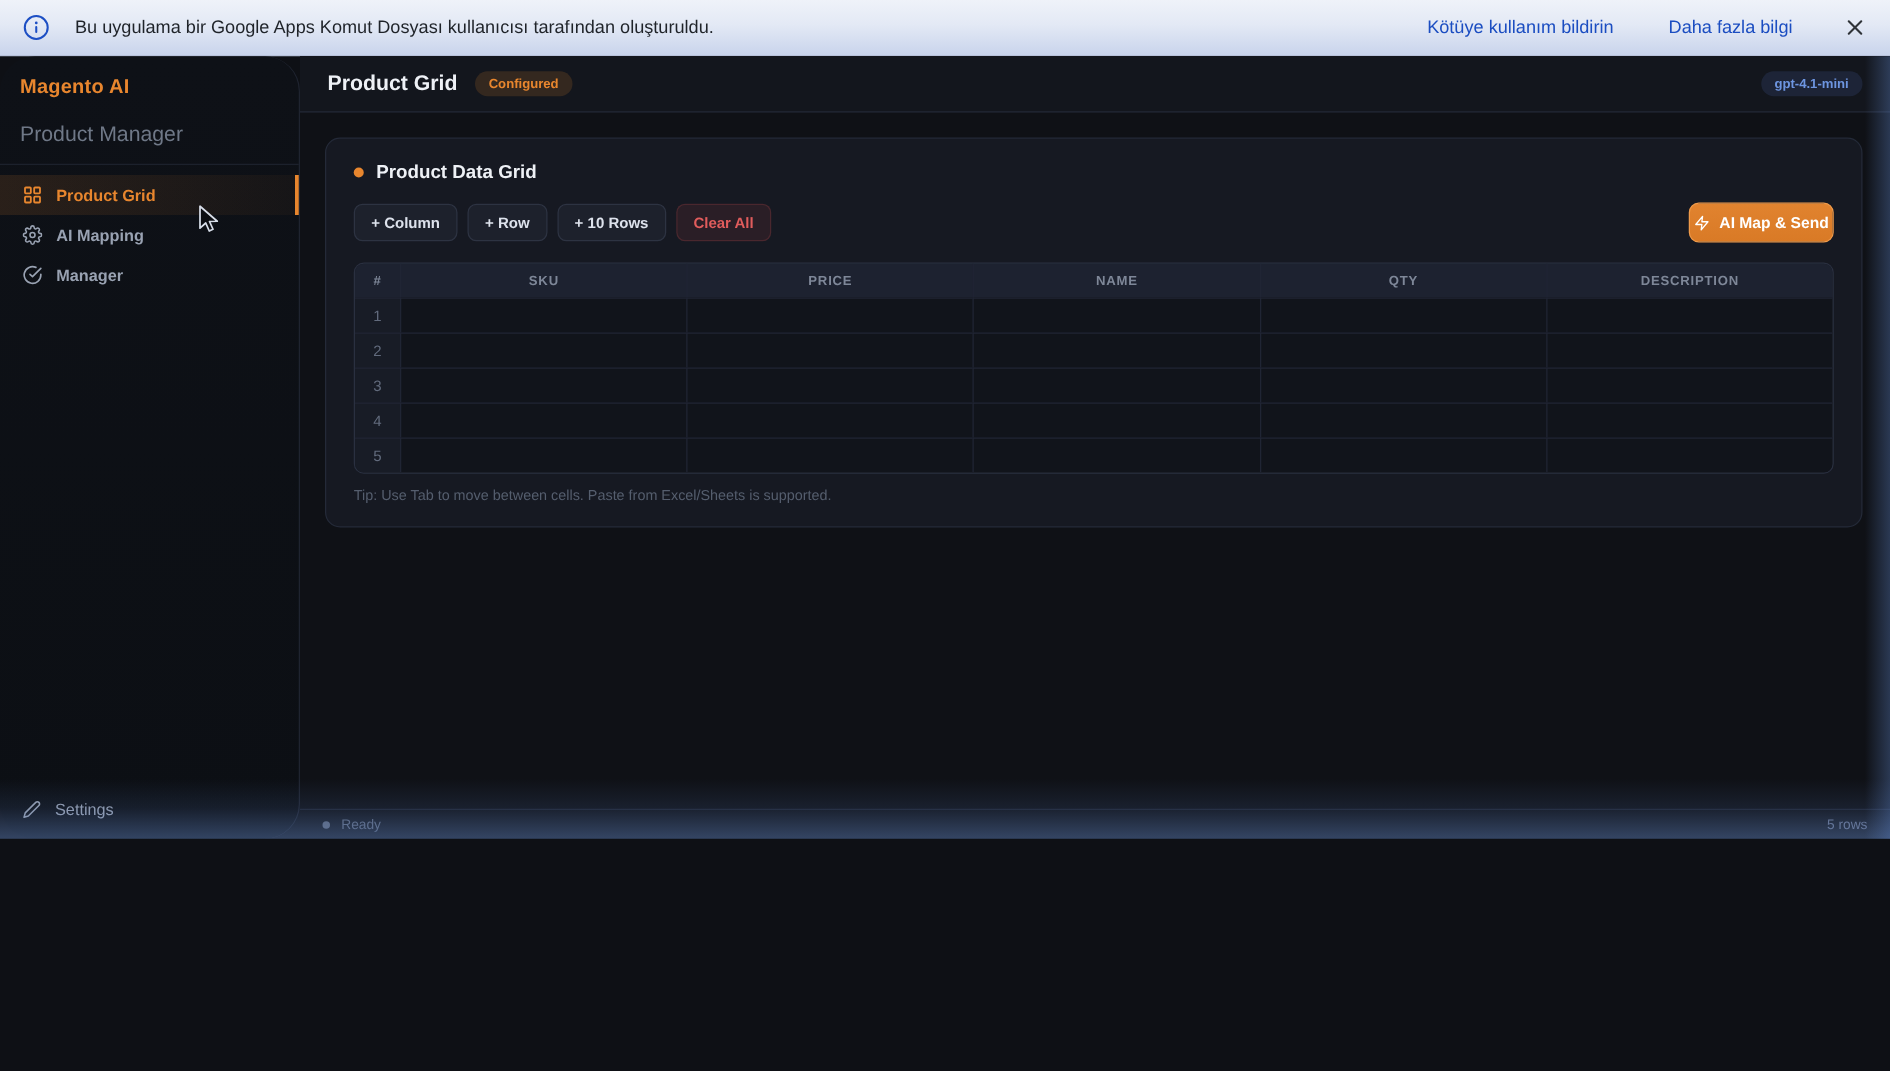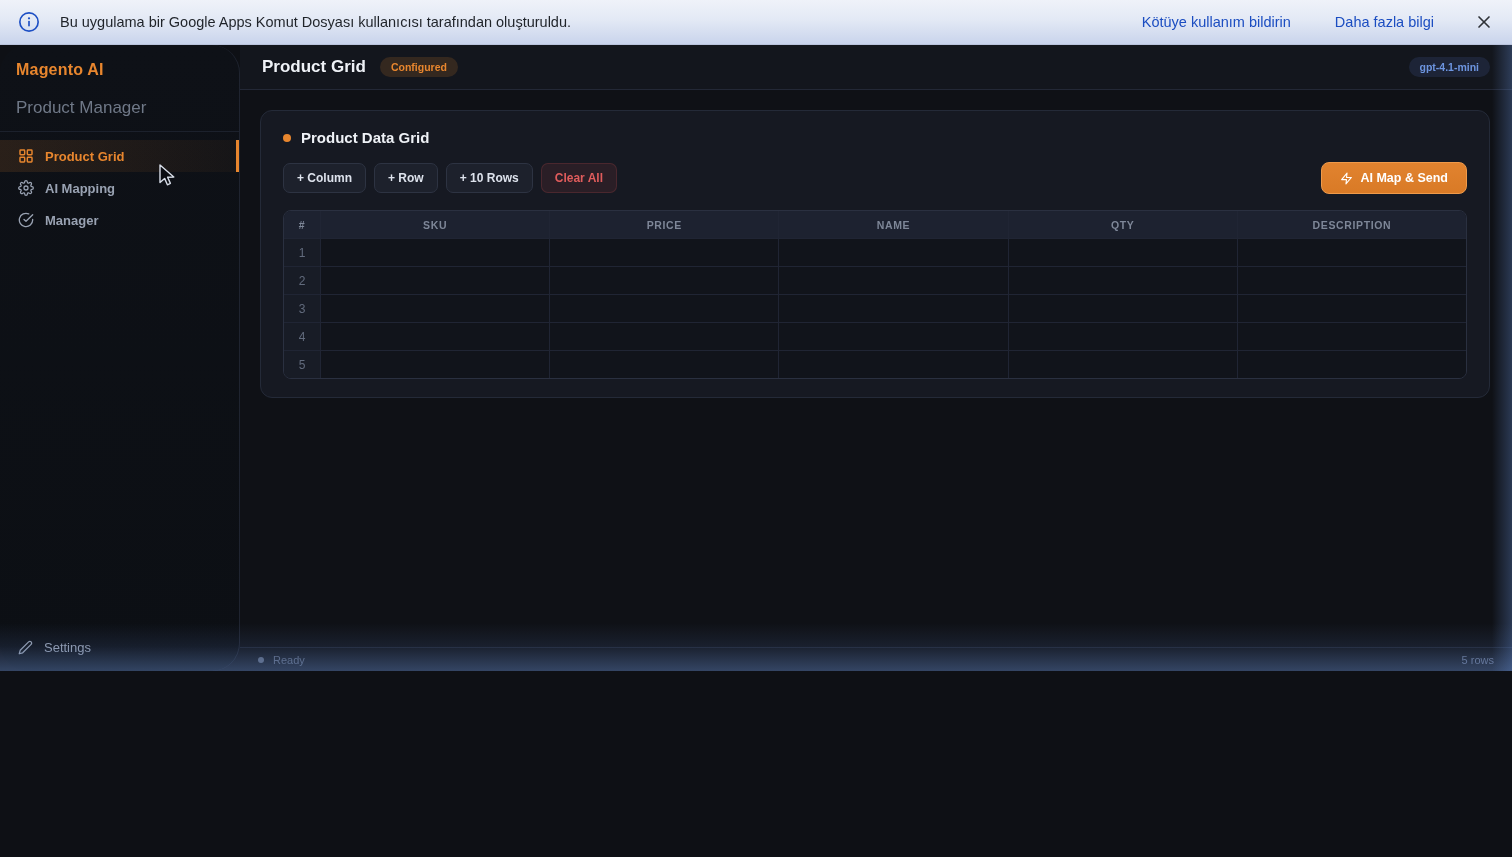--- a/index.html
+++ b/index.html
@@ -83,21 +83,21 @@
     font-size:12px; font-weight:bold; color:#dde2ec;
     background:#1d212c; border:1px solid #2d3342; border-radius:7px;
     padding:7px 13px; cursor:pointer;
   }
   .btn-danger { color:#e05c5c; background:rgba(224,82,82,.10); border-color:rgba(224,82,82,.18); }
   .toolbar-spacer { flex:1; }
   .btn-ai {
     display:flex; align-items:center; gap:7px;
     font-size:12.5px; font-weight:bold; color:#fff;
     background:linear-gradient(to bottom,#e1832f,#d97a26);
-    border:1px solid #ef9a4a; border-radius:8px; padding:8px 18px; cursor:pointer;
+    border:1px solid #ef9a4a; border-radius:8px; padding:8px 3px; cursor:pointer;
   }
   .btn-ai .bolt { width:13px; height:13px; display:flex; }
 
   
   .grid-table { border:1px solid #2a3040; border-radius:8px; overflow:hidden; }
   .t-row { display:grid; grid-template-columns:36px repeat(5,1fr); }
   .t-row + .t-row .t-cell { border-top:1px solid #202534; }
   .t-cell { border-left:1px solid #202534; }
   .t-cell:first-child { border-left:none; }
   .t-head .t-cell {
@@ -285,20 +285,21 @@
             <div class="t-row">
               <div class="t-cell t-num">5</div>
               <div class="t-cell t-data"></div>
               <div class="t-cell t-data"></div>
               <div class="t-cell t-data"></div>
               <div class="t-cell t-data"></div>
               <div class="t-cell t-data"></div>
             </div>
           </div>
 
+          <div class="tip">Tip: Use Tab to move between cells. Paste from Excel/Sheets is supported.</div>
         </section>
       </div>
 
       <footer class="status-bar">
         <span class="status-left">
           <span class="status-dot"></span>
           <span>Ready</span>
         </span>
         <span class="row-count">5 rows</span>
       </footer>

